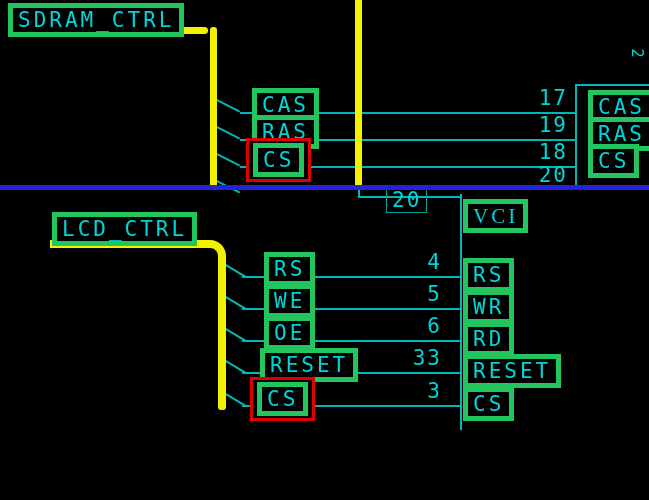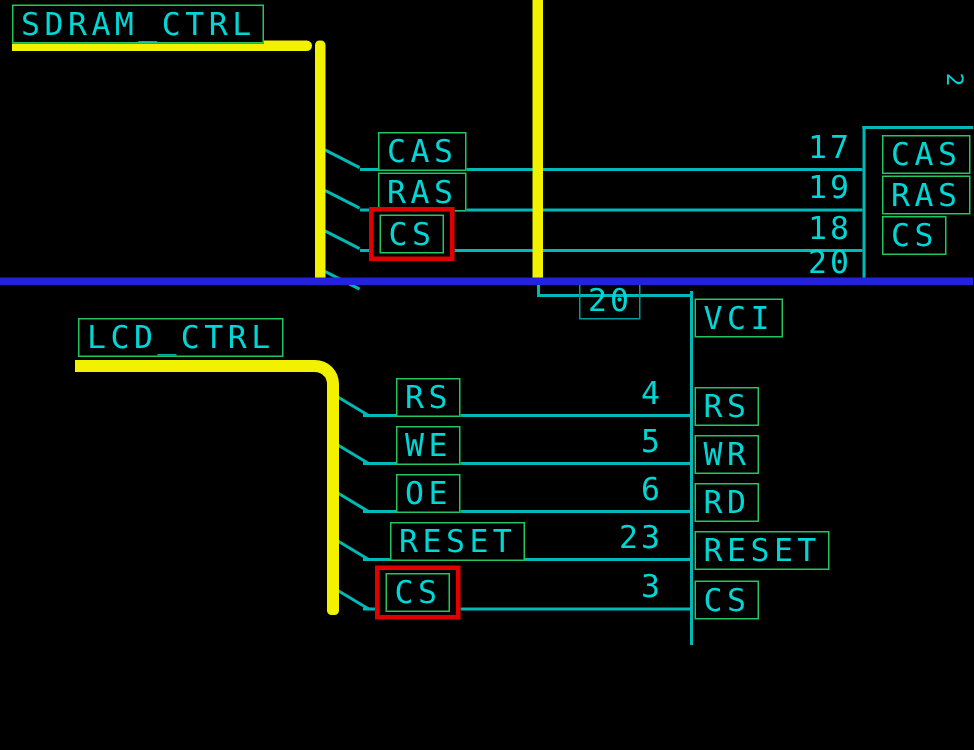--- a/index.html
+++ b/index.html
@@ -2,21 +2,21 @@
 <html><head>
 <meta charset="utf-8">
 <style>
   html,body{margin:0;padding:0;background:#000;}
   .stage{
     position:relative;width:649px;height:500px;background:#000;
     overflow:hidden;font-family:"DejaVu Sans Mono",monospace;
   }
   
   .lbl{
-    position:absolute;color:#00d6d6;border:1px solid #22c55e;
+    position:absolute;color:#00d6d6;border:5px solid #22c55e;
     font-size:21px;line-height:24px;padding:0 5px;letter-spacing:3px;
     white-space:nowrap;background:#000;z-index:3;
   }
   
   .num{
     position:absolute;color:#00d6d6;font-size:21px;line-height:24px;
     letter-spacing:2px;text-align:right;z-index:3;white-space:nowrap;
   }
   .wire{position:absolute;background:#00b8b8;height:2px;z-index:1;}
   .vwire{position:absolute;background:#00b8b8;width:2px;z-index:1;}
@@ -111,25 +111,25 @@
   <div class="lbl" style="left:264px;top:284px;">WE</div>
   <div class="lbl" style="left:264px;top:316px;">OE</div>
   <div class="lbl" style="left:260px;top:348px;">RESET</div>
   <div class="hl" style="left:250px;top:377px;">
     <span class="lbl">CS</span>
   </div>
 
   <div class="num" style="left:398px;top:250px;width:44px;">4</div>
   <div class="num" style="left:398px;top:282px;width:44px;">5</div>
   <div class="num" style="left:398px;top:314px;width:44px;">6</div>
-  <div class="num" style="left:398px;top:346px;width:44px;">23</div>
+  <div class="num" style="left:398px;top:346px;width:44px;">33</div>
   <div class="num" style="left:398px;top:379px;width:44px;">3</div>
 
   <div class="vwire" style="left:460px;top:194px;height:236px;"></div>
 
-  <div class="lbl" style="left:463px;top:199px;">VCI</div>
+  <div class="lbl" style="left:463px;top:199px;font-family:Liberation Serif, serif;">VCI</div>
   <div class="lbl" style="left:463px;top:258px;">RS</div>
   <div class="lbl" style="left:463px;top:290px;">WR</div>
   <div class="lbl" style="left:463px;top:322px;">RD</div>
   <div class="lbl" style="left:463px;top:354px;">RESET</div>
   <div class="lbl" style="left:463px;top:387px;">CS</div>
 
 </div>
 
 </body></html>

